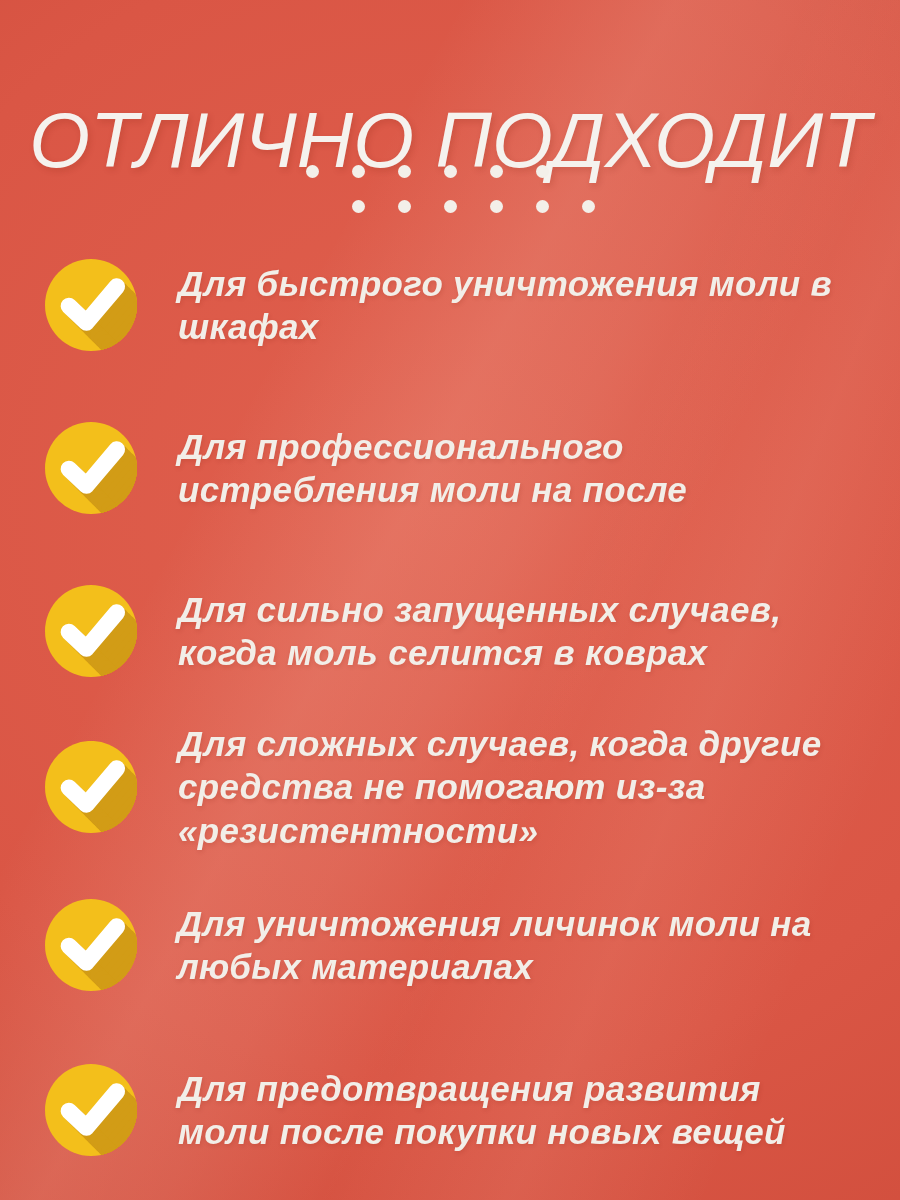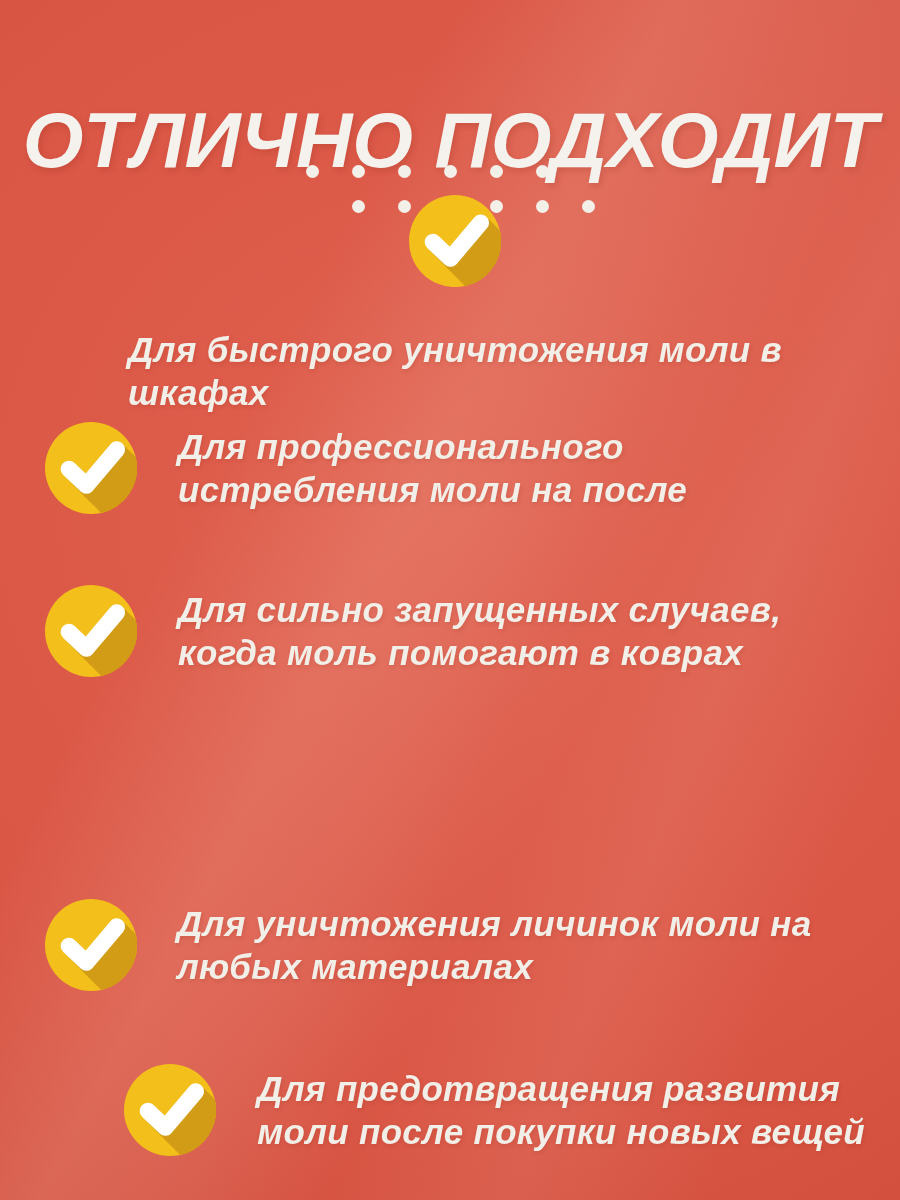--- a/index.html
+++ b/index.html
@@ -25,21 +25,21 @@
       rgba(255,205,190,0.10) 72%,
       rgba(255,255,255,0) 86%);
   }
 
   .title {
     position: absolute;
     top: 48px; left: 0; right: 0;
     text-align: center;
     font-size: 78px;
     line-height: 1.05;
-    font-weight: bold;
+    font-weight: normal;
     font-style: italic;
     letter-spacing: 0px;
     color: #f5f2ee;
     text-shadow: 2px 3px 6px rgba(120,25,10,0.18);
     white-space: nowrap;
   }
 
   .dots-row { position: absolute; display: flex; gap: 33px; }
   .dots-row-1 { top: 165px; left: 306px; }
   .dots-row-2 { top: 200px; left: 352px; }
@@ -52,26 +52,26 @@
   .rows { position: absolute; inset: 0; }
   .row {
     position: absolute;
     left: 45px;
     width: 820px;
     display: flex;
     align-items: center;
     gap: 41px;
     transform: translateY(-50%);
   }
-  .row-1 { top: 305px; flex-direction: column; }
+  .row-1 { top: 305px; }
   .row-2 { top: 468px; }
   .row-3 { top: 631px; }
   .row-4 { top: 787px; }
   .row-5 { top: 945px; gap: 40px; }
-  .row-6 { top: 1110px; justify-content: flex-end; }
+  .row-6 { top: 1110px; }
 
   .icon {
     width: 92px; height: 92px;
     flex: 0 0 92px;
     display: block;
   }
 
   .item-text {
     font-size: 35px;
     line-height: 1.24;
@@ -158,23 +158,31 @@
       </svg>
     <div class="item-text">Для профессионального
 истребления моли на после</div>
   </div>
 
   <div class="row row-3">
     <svg class="icon">
         <use href="#check-badge"></use>
       </svg>
     <div class="item-text">Для сильно запущенных случаев,
-когда моль помогают в коврах</div>
+когда моль селится в коврах</div>
   </div>
 
+  <div class="row row-4">
+    <svg class="icon">
+        <use href="#check-badge"></use>
+      </svg>
+    <div class="item-text">Для сложных случаев, когда другие
+средства не помогают из-за
+«резистентности»</div>
+  </div>
 
   <div class="row row-5">
     <svg class="icon">
         <use href="#check-badge"></use>
       </svg>
     <div class="item-text">Для уничтожения личинок моли на
 любых материалах</div>
   </div>
 
   <div class="row row-6">

